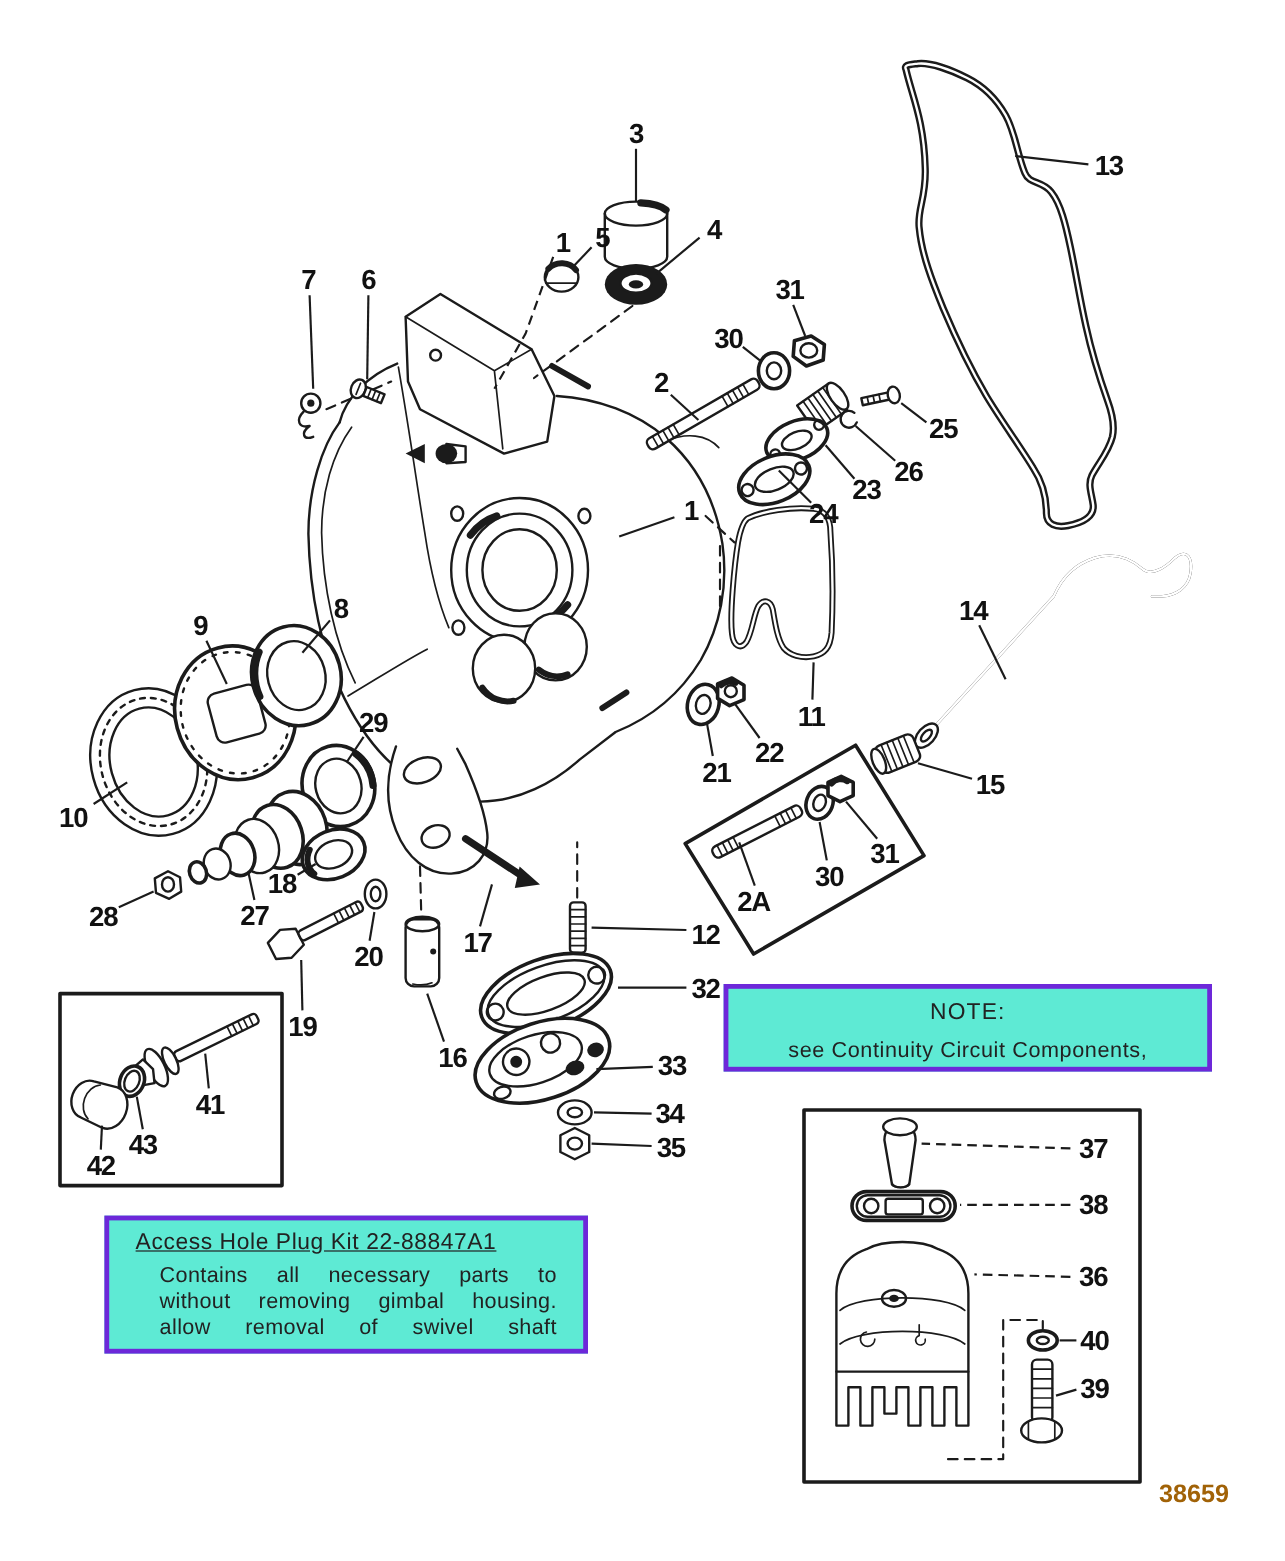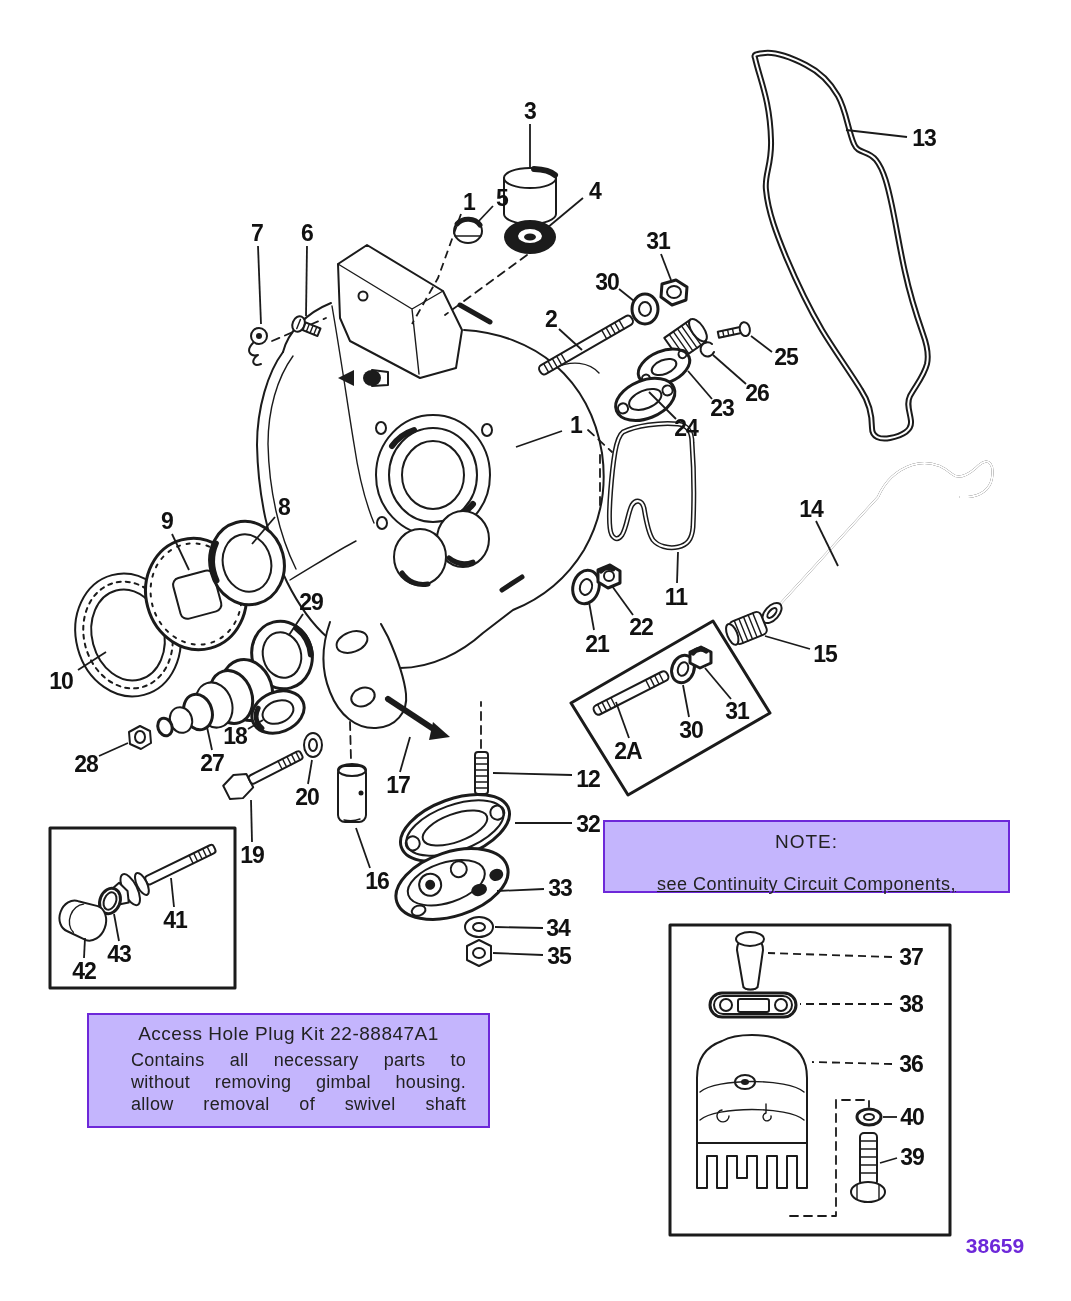--- a/index.html
+++ b/index.html
@@ -14,31 +14,31 @@
   .art .w{stroke:#ffffff;}
   .art .t3{stroke-width:3;}
   .art .t5{stroke-width:5;}
   .art .t6{stroke-width:6;}
   .art .thin{stroke-width:1.4;}
   .art .dash{stroke-dasharray:8 6;stroke-width:1.8;}
   #callout-layer polyline{fill:none;stroke:#1b1b1b;stroke-width:1.8;}
   #callout-layer polyline.dash{stroke-dasharray:8 5;}
   #callout-layer text{font:700 23px "Liberation Sans", sans-serif;fill:#111;
       text-anchor:middle;dominant-baseline:central;letter-spacing:-1px;}
-  .box{position:absolute;border:2px solid #6d28d9;background:#c4b5fd;color:#222;box-sizing:border-box;}
+  .box{position:absolute;border:4px solid #6d28d9;background:#5eead4;color:#222;box-sizing:border-box;}
   .note{left:603px;top:820px;width:407px;height:73px;text-align:center;padding-top:9px;}
   .note-title{font:400 19px "Liberation Sans", sans-serif;letter-spacing:1px;}
-  .note-body{font:400 18px "Liberation Sans", sans-serif;margin-top:21px;letter-spacing:.5px;text-decoration:underline;}
+  .note-body{font:400 18px "Liberation Sans", sans-serif;margin-top:10px;letter-spacing:.5px;}
   .access{left:87px;top:1013px;width:403px;height:115px;padding:8px 22px 0 22px;}
-  .access-title{font:400 19px "Liberation Sans", sans-serif;text-align:center;
-      letter-spacing:.5px;margin-bottom:4px;}
+  .access-title{font:400 19px "Liberation Sans", sans-serif;text-align:left;
+      text-decoration:underline;letter-spacing:.5px;margin-bottom:4px;}
   .access-line{font:400 18px "Liberation Sans", sans-serif;text-align:justify;
       text-align-last:justify;letter-spacing:.3px;line-height:22px;margin-left:20px;}
   .drawing-number{position:absolute;left:930px;top:1234px;width:130px;text-align:center;
-      font:700 21px "Liberation Sans", sans-serif;color:#6d28d9;letter-spacing:0px;}
+      font:700 21px "Liberation Sans", sans-serif;color:#a16207;letter-spacing:0px;}
 </style>
 </head>
 <body>
 
 <div id="stage">
 
 <svg id="diagram" width="1071" height="1301" viewBox="0 0 1071 1301">
 
   <g class="art">
 

